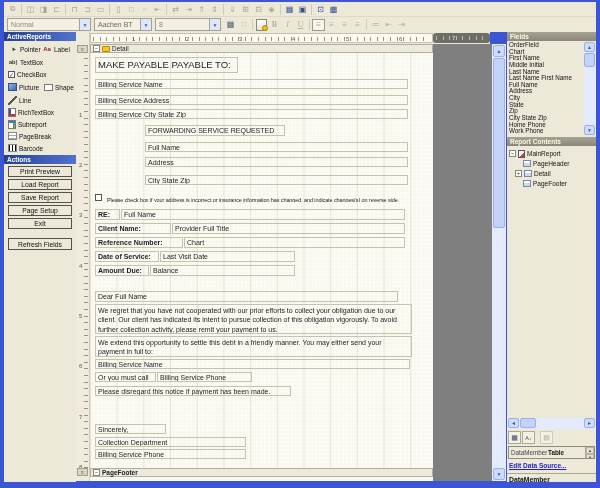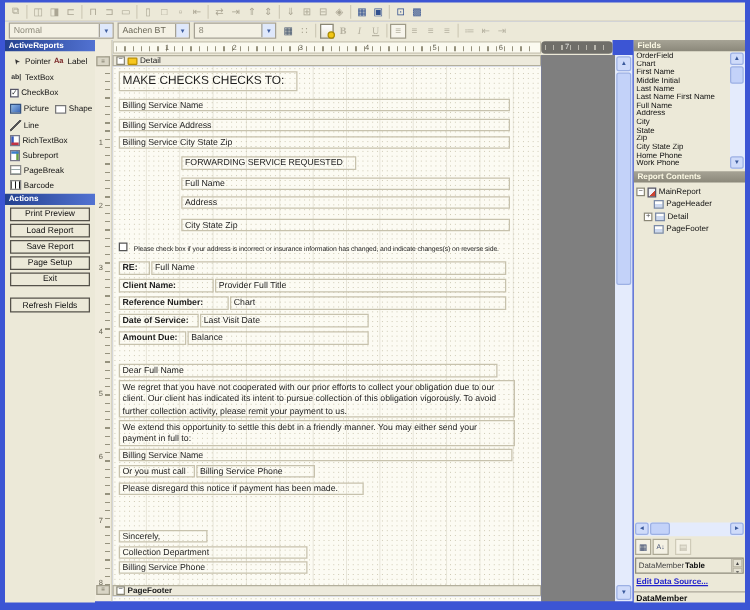--- a/index.html
+++ b/index.html
@@ -234,21 +234,21 @@
     </div>
   </div>
 
   <div class="band" style="left:90px;top:44px;width:343px;height:9px">
     <span class="xbox">−</span>
     <span class="detico"></span>
     <span>Detail</span>
   </div>
 
   <div id="page" class="abs">
-    <div class="el" style="left:5px;top:4px;width:143px;height:16px;font-size:9.5px;padding-top:2px">MAKE CHECKS CHECKS TO:</div>
+    <div class="el" style="left:5px;top:4px;width:143px;height:16px;font-size:9.5px;padding-top:2px">MAKE PAYABLE PAYABLE TO:</div>
     <div class="el" style="left:5px;top:26px;width:313px;height:10px">Billing Service Name</div>
     <div class="el" style="left:5px;top:42px;width:313px;height:10px">Billing Service Address</div>
     <div class="el" style="left:5px;top:56px;width:313px;height:10px">Billing Service City State Zip</div>
     <div class="el" style="left:55px;top:72px;width:140px;height:11px">FORWARDING SERVICE REQUESTED</div>
     <div class="el" style="left:55px;top:89px;width:263px;height:10px">Full Name</div>
     <div class="el" style="left:55px;top:104px;width:263px;height:10px">Address</div>
     <div class="el" style="left:55px;top:122px;width:263px;height:10px">City State Zip</div>
 
     <div class="cb" style="left:5px;top:141px"></div>
     <div class="el noborder" style="left:14px;top:141px;width:308px;height:9px;font-size:5.5px;letter-spacing:-0.1px;padding-top:2px">Please check box if your address is incorrect or insurance information has changed, and indicate changes(s) on reverse side.</div>

